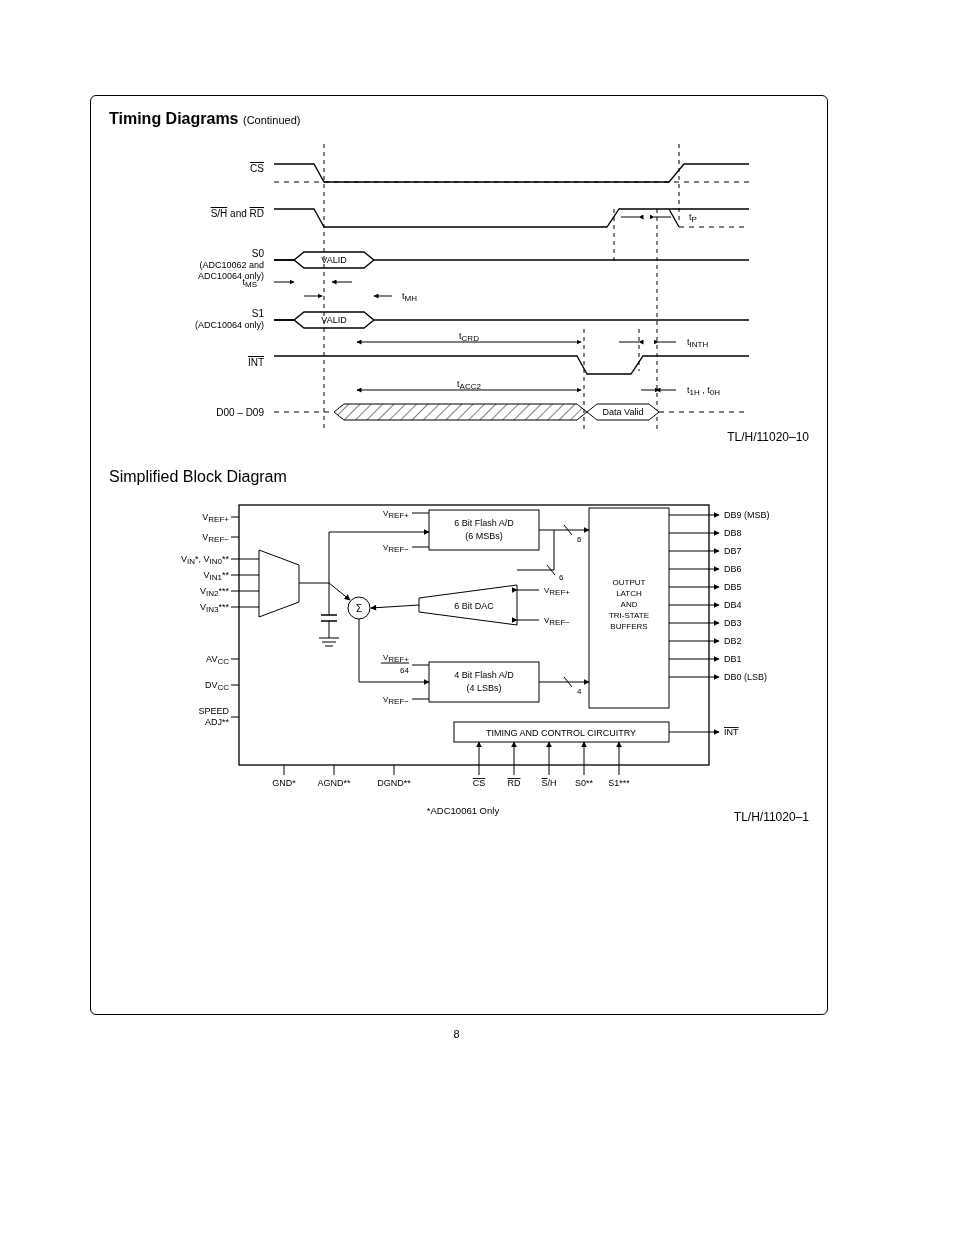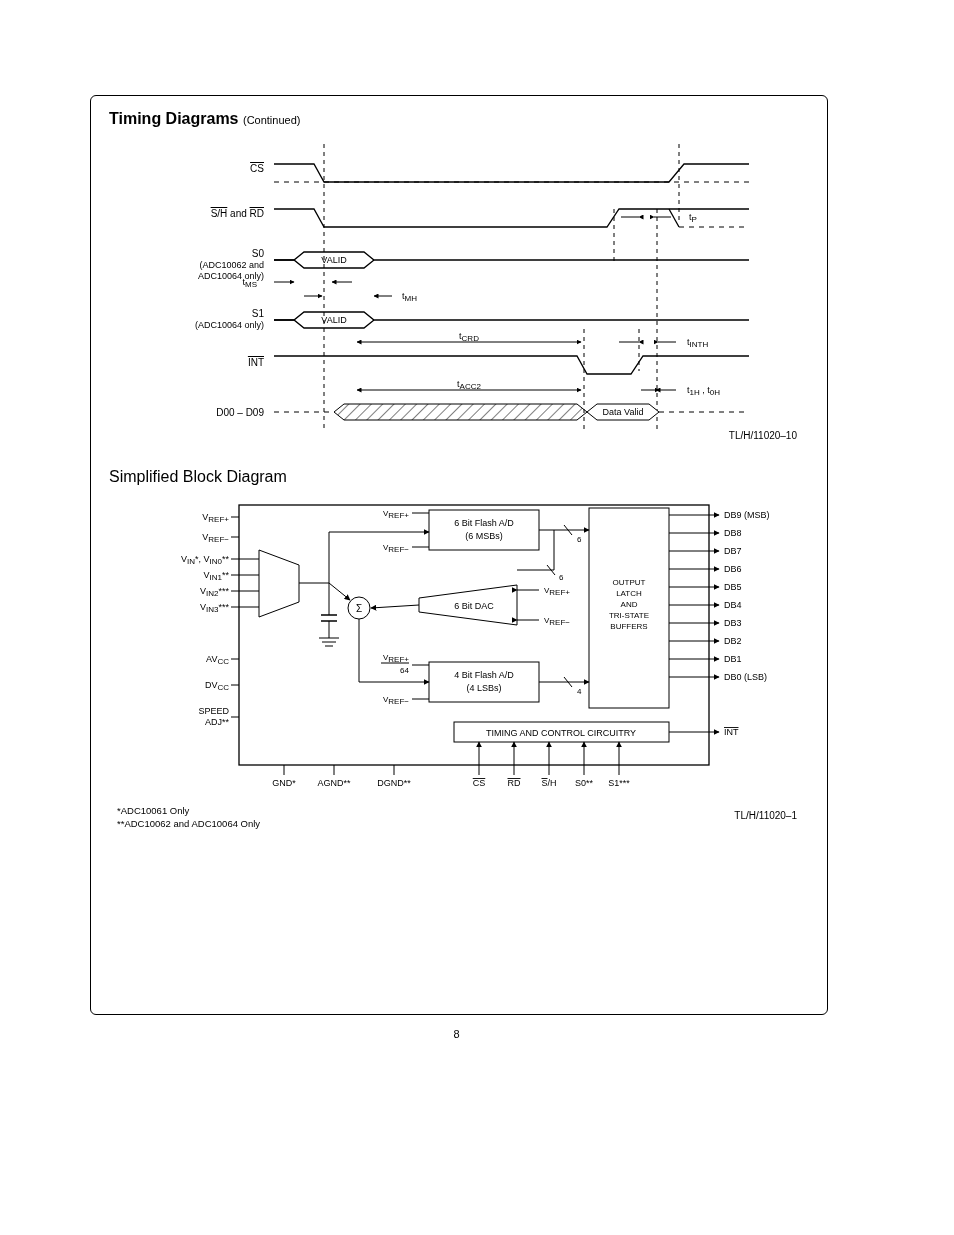--- a/index.html
+++ b/index.html
@@ -37,22 +37,22 @@
     position: relative;
     width: 100%;
     height: 300px;
   }
   .timing-area svg, .block-area svg {
     position: absolute;
     left: 0; top: 0;
   }
   .tl-right {
     position: absolute;
-    right: 12px;
-    font-size: 10px;
+    right: 0;
+    font-size: 12px;
   }
   .fig-caption {
     text-align: center;
     font-size: 11px;
     font-weight: bold;
     line-height: 1.35;
     margin-top: 6px;
   }
   .overline { text-decoration: overline; }
   .sub { font-size: 8px; vertical-align: sub; }
@@ -64,20 +64,21 @@
   .block-area {
     position: relative;
     width: 100%;
     height: 310px;
   }
   .footnotes {
     font-size: 9.5px;
     line-height: 1.4;
     margin-top: 4px;
     margin-left: 8px;
+    text-align: center;
   }
   .page-number {
     position: absolute;
     bottom: 195px;
     left: 0; right: 0;
     text-align: center;
     font-size: 11px;
   }
   
   .svglabel { font-family: Arial, Helvetica, sans-serif; font-size: 10px; }
@@ -345,19 +346,18 @@
           <line x1="475" y1="285" x2="475" y2="252" marker-end="url(#barr)"></line>
           <line x1="510" y1="285" x2="510" y2="252" marker-end="url(#barr)"></line>
         </g>
       </svg>
 
       <div class="tl-right" style="top:300px;margin-top:20px;">TL/H/11020–1</div>
     </div>
 
     <div class="footnotes">
       <div>*ADC10061 Only</div>
-      <div>**ADC10062 and ADC10064 Only</div>
     </div>
 
   </div>
 
   <div class="page-number">8</div>
 </div>
 
 </body></html>

